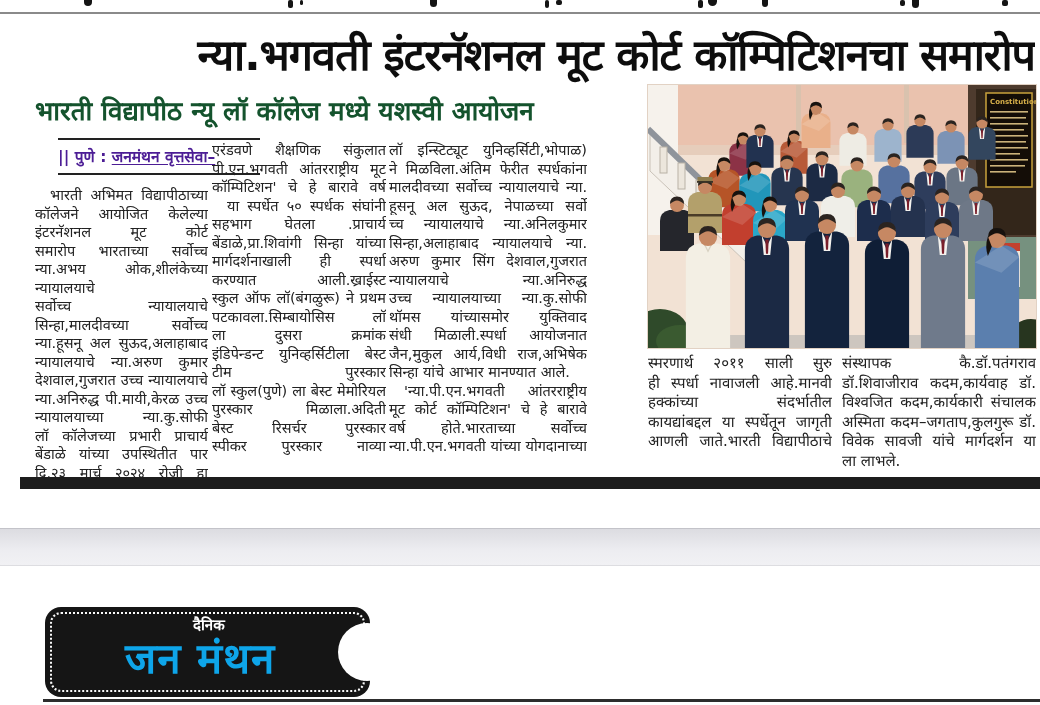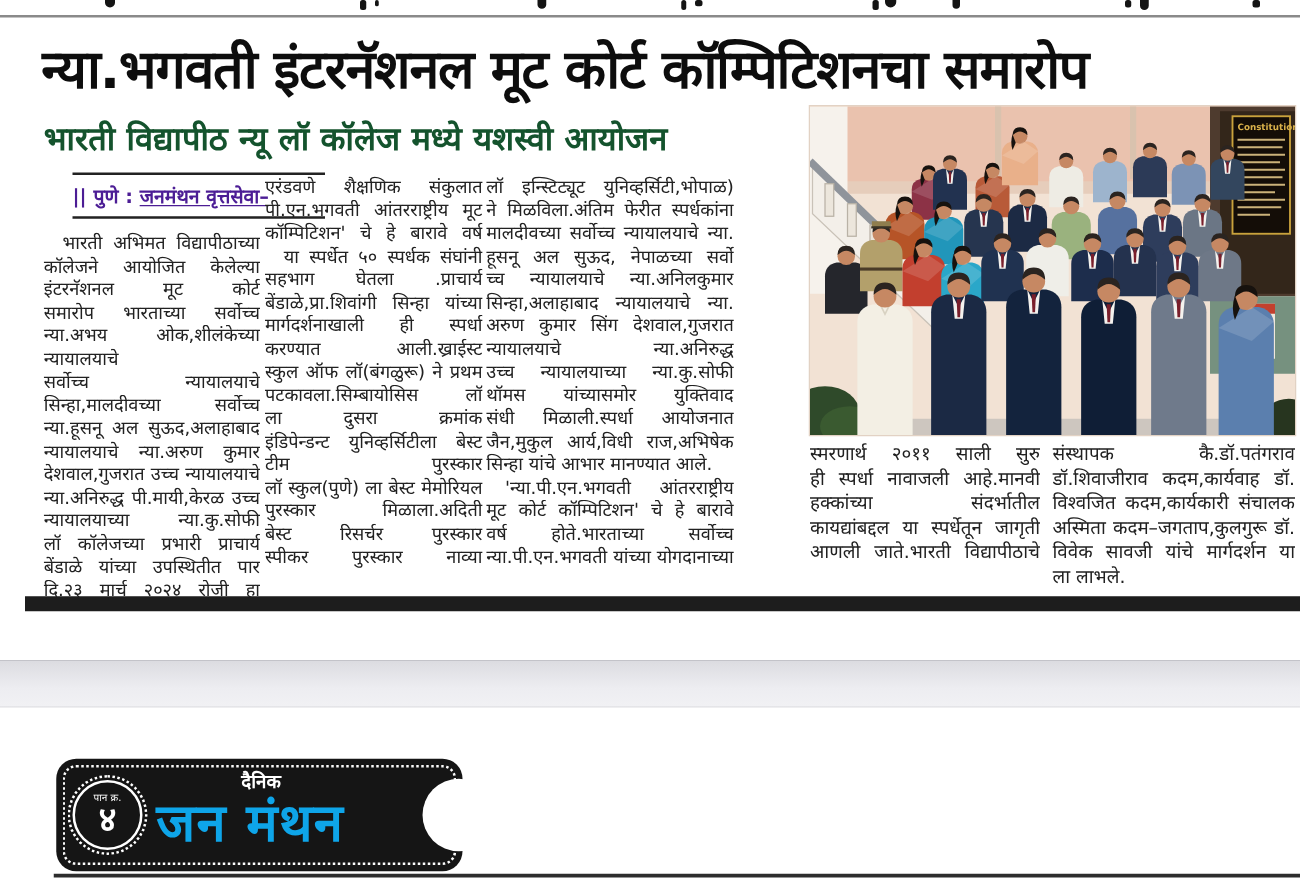--- a/index.html
+++ b/index.html
@@ -1,21 +1,21 @@
 <!DOCTYPE html>
 <html><head>
 <meta charset="utf-8">
 <style>
   html,body{margin:0;padding:0;background:#fff;}
   #page{position:relative;width:1040px;height:705px;background:#ffffff;overflow:hidden;
         font-family:"DejaVu Sans",sans-serif;color:#1c1c1c;}
   .frag{position:absolute;background:#141414;border-radius:2px;}
   #top-rule{position:absolute;left:0;top:12px;width:1040px;height:2px;background:#8a8a8a;}
   #headline{position:absolute;left:33px;top:24px;width:1002px;font-size:43px;font-weight:bold;
-            color:#0d0d0d;white-space:nowrap;letter-spacing:-1px;overflow:hidden;}
+            color:#0d0d0d;white-space:nowrap;letter-spacing:-1px;overflow:hidden;text-align:right;}
   #subheadline{position:absolute;left:35px;top:92px;font-size:26px;font-weight:bold;color:#14532d;
                white-space:nowrap;}
   #byline{position:absolute;left:58px;top:138px;width:202px;border-top:2px solid #222;
           border-bottom:2px solid #222;padding:5px 0 6px;text-align:left;font-weight:bold;
           font-size:15.5px;color:#4c1d95;}
   #byline u{text-underline-offset:2px;}
   .col{position:absolute;--lh:18.5px;font-size:14.5px;color:#212121;}
   .col.cap{--lh:19.6px;font-size:15px;}
   .jline{height:var(--lh);line-height:var(--lh);text-align:justify;text-align-last:justify;
          overflow:hidden;}
@@ -414,22 +414,18 @@
         </g>
     </svg>
   </div>
 
   <div id="sep-bar"></div>
   <div id="gap-band"></div>
 
   <div id="masthead">
     <div class="dots"></div>
     <div id="notch"></div>
-    <div id="pgc">
-      <span class="lbl">पान क्र.</span>
-      <span class="num">४</span>
-    </div>
     <div id="daily">दैनिक</div>
     <div id="paper">जन मंथन</div>
   </div>
 
   <div id="bottom-rule"></div>
 </div>
 
 </body></html>

